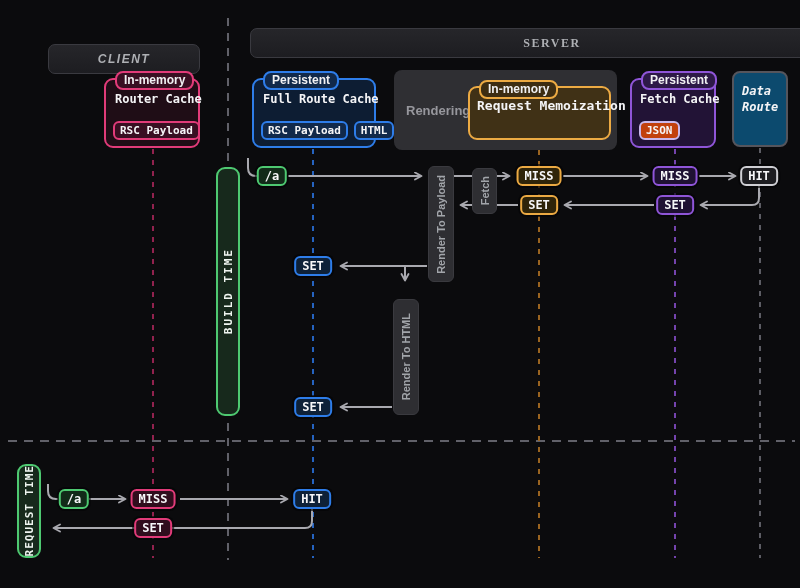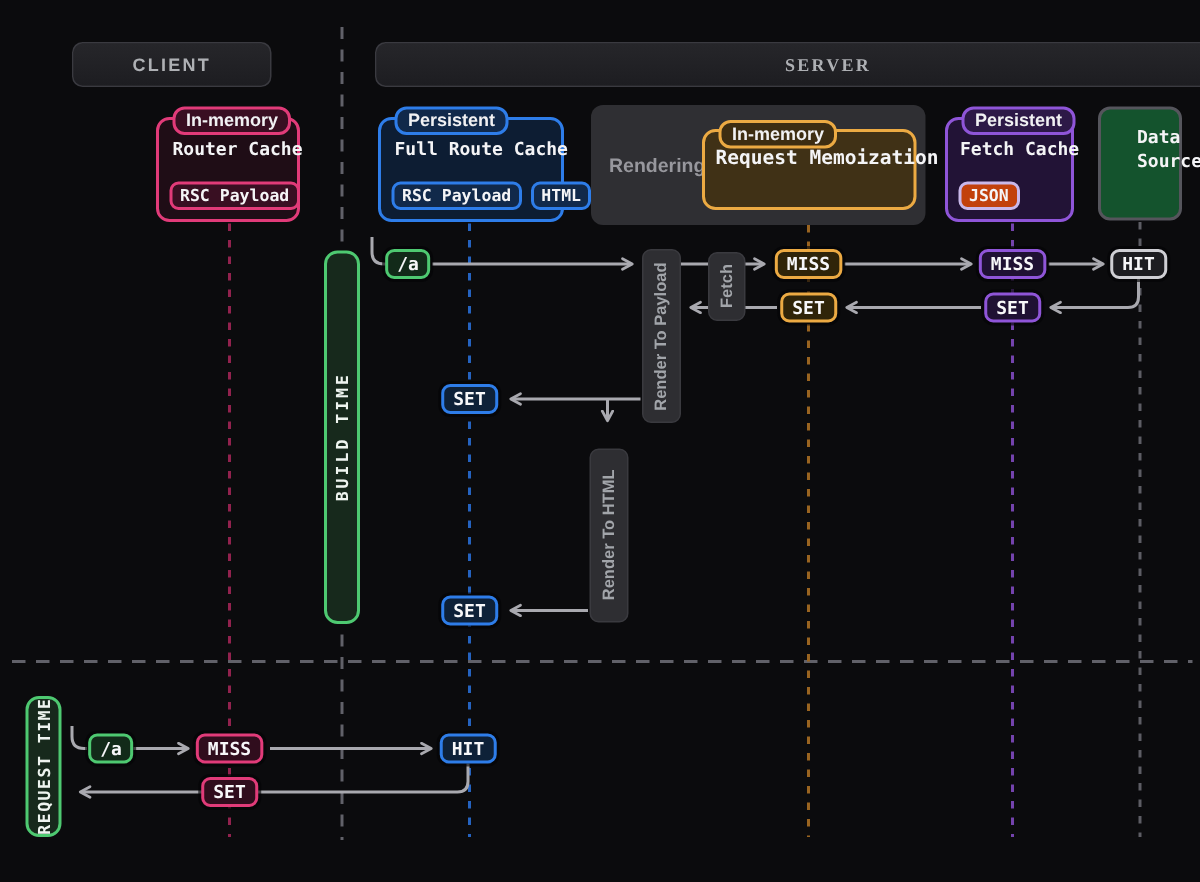--- a/index.html
+++ b/index.html
@@ -52,23 +52,23 @@
 
   .plain{
     background:#2f2f33; border-radius:8px;
   }
   .plain .title{
     position:absolute; left:12px; top:50%; transform:translateY(-50%);
     color:#97979d; font-family:"Liberation Sans", sans-serif;
     font-weight:bold; font-size:13px;text-align:right;
   }
   .srcbox{
-    border:2px solid #55555c; background:#14532d; border-radius:8px;
+    border:2px solid #55555c; background:#0c4a6e; border-radius:8px;
     color:#f4f4f6; font-weight:bold; font-size:12px;
-    padding:10px 0 0 24px; line-height:16px;
+    padding:10px 0 0 8px; line-height:16px;font-style:italic;
   }
 
   
   .vtext{ writing-mode:vertical-rl; transform:rotate(180deg); white-space:nowrap; }
   .activity{
     background:#2e2e32; border:1px solid #3a3a3f; border-radius:6px;
     display:flex; align-items:center; justify-content:center;
     color:#a2a5aa; font-family:"Liberation Sans", sans-serif;
     font-weight:bold; font-size:11px;
   }
@@ -129,21 +129,21 @@
       <path d="M405,266 V280" marker-end="url(#ah)"></path>
       <path d="M392,407 H341" marker-end="url(#ah)"></path>
 
       <path d="M48,484 V491 Q48,499 56,499 H58"></path>
       <path d="M89,499 H125" marker-end="url(#ah)"></path>
       <path d="M180,499 H287" marker-end="url(#ah)"></path>
       <path d="M312,509 V521 Q312,528 305,528 H54" marker-end="url(#ah)"></path>
     </g>
   </svg>
 
-  <div class="el hdr" style="left:48px; top:28px; width:133px; height:30px;">CLIENT</div>
+  <div class="el hdr" style="left:48px; top:44px; width:152px; height:30px;font-style:italic;">CLIENT</div>
   <div class="el hdr" style="left:250px; top:28px; width:604px; height:30px;font-family:Liberation Serif, serif;">SERVER</div>
 
   <div class="el box pinkB" style="left:104px; top:78px; width:96px; height:70px;">
     <div class="badge pinkF">In-memory</div>
     <div class="title">Router Cache</div>
     <div class="mtags">
       <div class="mtag pinkF">RSC Payload</div>
     </div>
   </div>
 
@@ -168,21 +168,21 @@
   <div class="el box purpleB" style="left:630px; top:78px; width:86px; height:70px;">
     <div class="badge purpleF">Persistent</div>
     <div class="title" style="left:8px;">Fetch Cache</div>
     <div class="mtags">
       <div class="mtag lavF">JSON</div>
     </div>
   </div>
 
   <div class="el srcbox" style="left:732px; top:71px; width:56px; height:76px;">
     <div>Data</div>
-    <div>Source</div>
+    <div>Route</div>
   </div>
 
   <div class="el timebar" style="left:216px; top:167px; width:24px; height:249px;">
     <span class="vtext">BUILD TIME</span>
   </div>
   <div class="el timebar" style="left:17px; top:464px; width:24px; height:94px; letter-spacing:1px;">
     <span class="vtext">REQUEST TIME</span>
   </div>
 
   <div class="el activity" style="left:428px; top:166px; width:26px; height:116px;">

